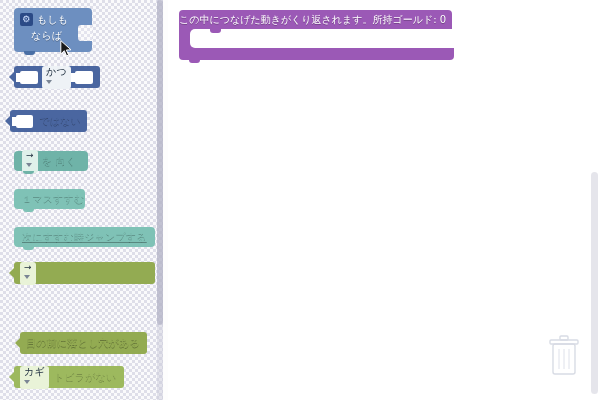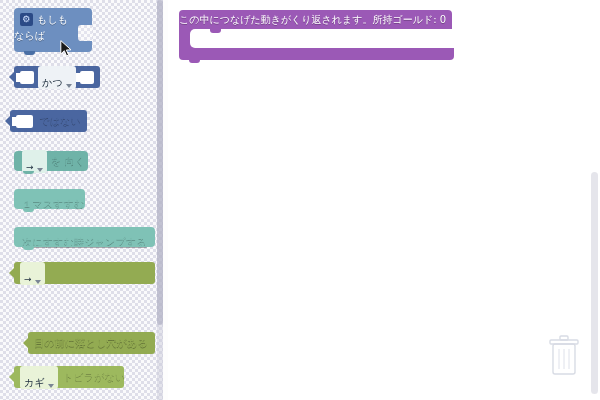--- a/index.html
+++ b/index.html
@@ -61,41 +61,41 @@
     letter-spacing: 0.2px;
     text-shadow: 0 1px 0 rgba(0,0,0,0.30);
     display: flex;
     align-items: center;
     cursor: pointer;
   }
   .c-control-sel  { background: #6d8fc0; }
   .c-operator     { background: #4a66a0; }
   
   .c-motion       { background: #6fb3a8; }
-  .c-motion2      { background: #7fc2b6; align-items: flex-end; }
+  .c-motion2      { background: #7fc2b6; }
   
   .c-sense        { background: #93ab52; }
   .c-sense2       { background: #9db95e; }
 
   
   #blk-if {
     left: 14px; top: 8px;
     width: 78px; height: 44px;
     border-radius: 4px;
     display: block;
     padding: 0;
   }
   #blk-if .if-row1 {
     position: absolute;
     left: 6px; top: 5px;
     display: flex; align-items: center; gap: 4px;
   }
   #blk-if .if-row2 {
     position: absolute;
-    left: 0; top: 23px;
+    left: 17px; top: 23px;
   }
   .gear-icon {
     width: 13px; height: 13px;
     border-radius: 2px;
     background: #2b4a86;
     display: inline-flex;
     align-items: center;
     justify-content: center;
     font-size: 9px;
     color: #cfe0ff;
@@ -152,24 +152,25 @@
   }
 
   .drop {
     background: #eef2f6;
     color: #203040;
     text-shadow: none;
     border-radius: 3px;
     padding: 1px 4px;
     font-size: 10px;
     display: inline-flex;
-    align-items: flex-end;
+    align-items: flex-start;
     gap: 3px;
     height: 23px;
     box-sizing: border-box;
+    flex-direction: column;
   }
   .drop.green { background: #e9f3d8; }
   .drop.teal  { background: #dff1ea; }
   .caret {
     width: 0; height: 0;
     border-left: 3px solid transparent;
     border-right: 3px solid transparent;
     border-top: 4px solid #7a8594;
   }
   .arrow-glyph {
@@ -334,21 +335,21 @@
 
     <div class="blk bool c-sense" id="blk-nowall" style="left:14px; top:262px; width:141px; color:#93ab52;">
       <span class="left-pt"></span>
       <span class="drop green" style="margin-right:5px;">
         <span class="arrow-glyph">→</span>
         <span class="caret"></span>
       </span>
     </div>
 
 
-    <div class="blk bool c-sense" id="blk-pit" style="left:28px; top:332px; width:127px; color:#93ab52;font-weight:bold;">
+    <div class="blk bool c-sense" id="blk-pit" style="left:20px; top:332px; width:127px; color:#93ab52;font-weight:bold;">
       <span class="left-pt"></span>
       <span>目の前に落とし穴がある</span>
     </div>
 
     <div class="blk bool c-sense2" id="blk-found" style="left:14px; top:366px; width:110px; color:#9db95e;">
       <span class="left-pt"></span>
       <span class="drop green" style="margin-right:5px;">
         <span>カギ</span>
         <span class="caret"></span>
       </span>

